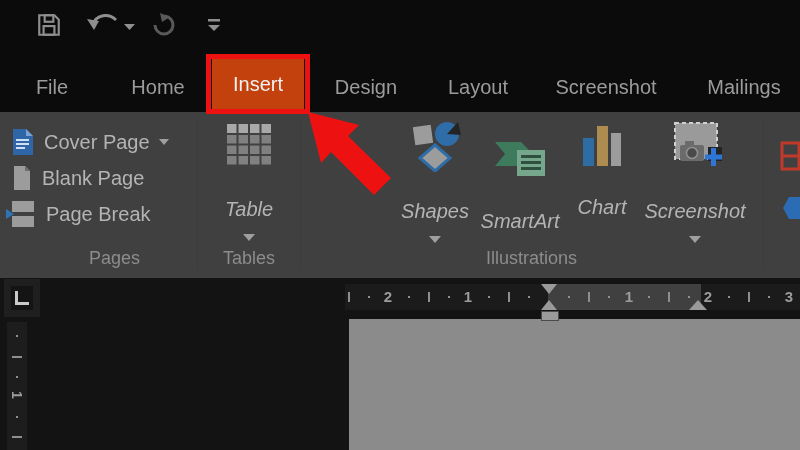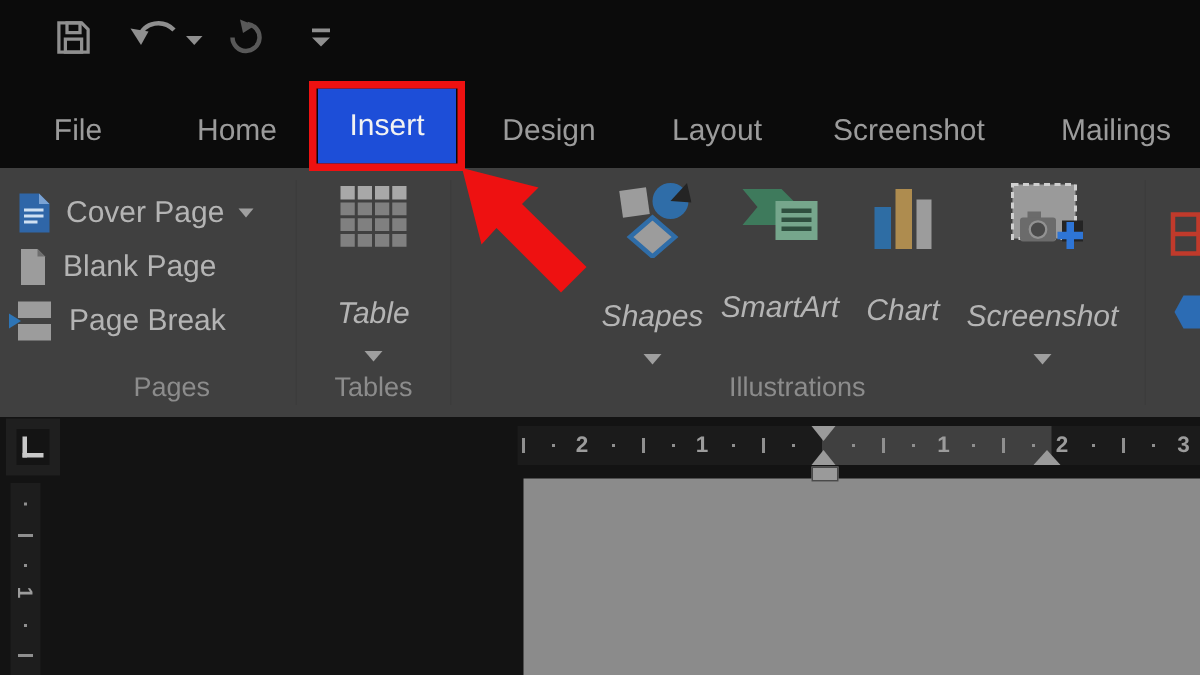--- a/index.html
+++ b/index.html
@@ -7,21 +7,21 @@
     position:relative;width:800px;height:450px;overflow:hidden;
     background:#0b0b0b;font-family:"Liberation Sans",sans-serif;
     -webkit-font-smoothing:antialiased;
   }
   
   .qat-btn{position:absolute;display:flex;align-items:center;justify-content:center;}
   
   .tab{position:absolute;top:72px;height:30px;line-height:30px;text-align:center;
        font-size:20px;color:#9b9b9b;}
   .tab-selected{position:absolute;left:212px;top:59px;width:92px;height:50px;
-       background:#1d4ed8;color:#f2f2f2;font-size:20px;
+       background:#c2410c;color:#f2f2f2;font-size:20px;
        display:flex;align-items:center;justify-content:center;}
   .highlight-box{position:absolute;left:206px;top:54px;width:104px;height:60px;
        border:5px solid #ee1111;box-sizing:border-box;pointer-events:none;}
   
   .ribbon{position:absolute;left:0;top:112px;width:800px;height:166px;background:#404040;}
   .divider{position:absolute;top:8px;height:150px;width:1px;background:#3c3c3c;}
   .smallbtn{position:absolute;display:flex;align-items:center;height:32px;}
   .smallbtn .lbl{margin-left:10px;font-size:20px;color:#b4b4b4;white-space:nowrap;}
   .bigbtn{position:absolute;top:8px;display:flex;flex-direction:column;align-items:center;}
   .bigbtn .lbl{margin-top:28px;font-size:20px;color:#b4b4b4;white-space:nowrap;font-style:italic;}
@@ -161,21 +161,21 @@
     <div class="bigbtn" style="left:389px;width:92px;">
       <svg width="52" height="52" viewBox="0 0 52 52">
         <rect x="5" y="6" width="18" height="18" fill="#9c9c9c" transform="rotate(-8 14 15)"></rect>
         <circle cx="38" cy="14" r="12" fill="#2f6da8"></circle>
         <polygon points="38,14 49,2 52,15" fill="#242424"></polygon>
         <polygon points="26,25 41,38 26,51 11,38" fill="#9c9c9c" stroke="#2f6da8" stroke-width="3"></polygon>
       </svg>
       <span class="lbl">Shapes</span>
       <span class="caret"></span>
     </div>
-    <div class="bigbtn" style="left:469px;width:102px;top:8px;">
+    <div class="bigbtn" style="left:469px;width:102px;top:24px;">
       <svg width="54" height="46" viewBox="0 0 54 46">
         <polygon points="2,6 28,6 40,18 28,30 2,30 12,18" fill="#3e7a5c"></polygon>
         <rect x="24" y="14" width="28" height="26" fill="#76a68c"></rect>
         <rect x="28" y="19" width="20" height="3" fill="#2f4f3f"></rect>
         <rect x="28" y="25" width="20" height="3" fill="#2f4f3f"></rect>
         <rect x="28" y="31" width="20" height="3" fill="#2f4f3f"></rect>
       </svg>
       <span class="lbl">SmartArt</span>
     </div>
     <div class="bigbtn" style="left:561px;width:82px;top:12px;">

